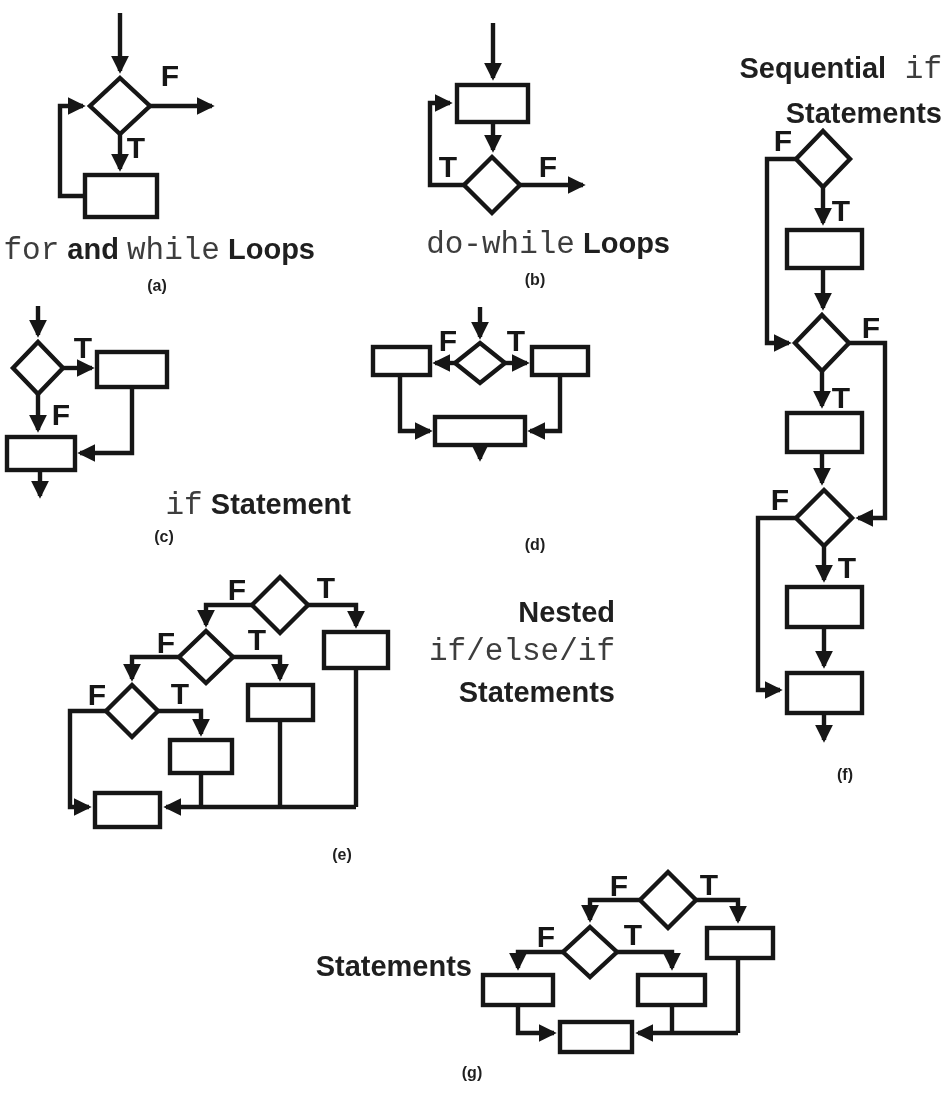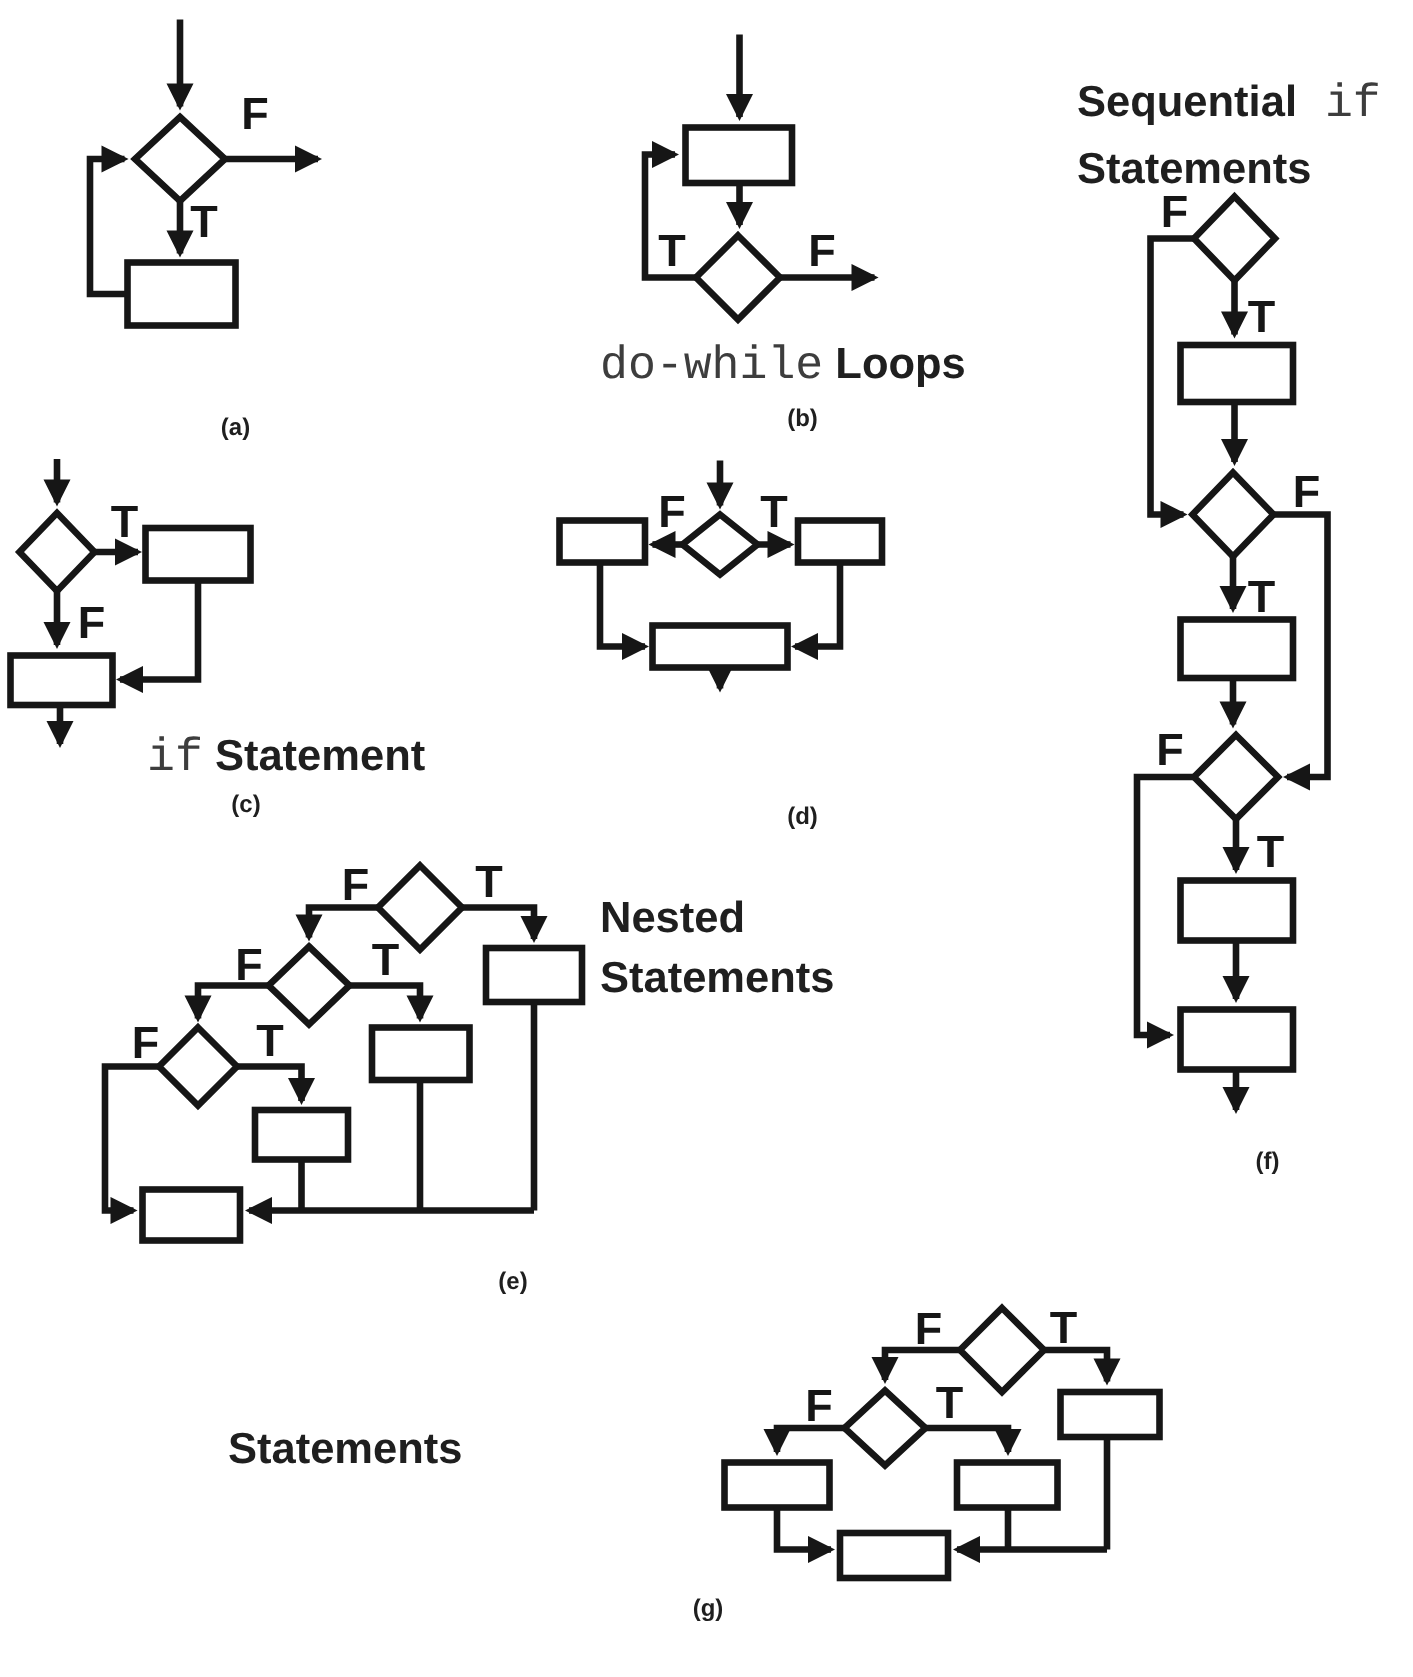--- a/index.html
+++ b/index.html
@@ -12,21 +12,21 @@
   .canvas{
     position:relative;width:942px;height:1118px;background:var(--bg);
     overflow:hidden;font-family:"Liberation Sans",sans-serif;
   }
   svg.fig{position:absolute;overflow:visible;}
   .ln{fill:none;stroke:var(--ink);stroke-width:4.4;stroke-linejoin:miter;stroke-linecap:butt;}
   .arr{marker-end:url(#ah);}
   .shape{fill:var(--bg);stroke:var(--ink);stroke-width:4.4;stroke-linejoin:miter;}
   #ah path{fill:var(--ink);}
   .bl{font-family:"Liberation Sans",sans-serif;font-weight:bold;font-size:30px;fill:var(--ink);text-anchor:middle;}
-  .title{position:absolute;text-align:left;white-space:nowrap;line-height:36px;}
+  .title{position:absolute;text-align:right;white-space:nowrap;line-height:36px;}
   .title .row{line-height:40px;}
   .sb{font-family:"Liberation Sans",sans-serif;font-weight:bold;font-size:29px;color:var(--title-ink);}
   .mono{font-family:"Liberation Mono","DejaVu Sans Mono",monospace;font-weight:normal;font-size:31px;color:var(--mono-ink);}
   .cap{position:absolute;text-align:center;font-family:"Liberation Sans",sans-serif;font-weight:bold;font-size:16px;color:var(--title-ink);}
 </style>
 </head>
 <body>
 
 <div class="canvas">
 
@@ -41,20 +41,21 @@
   <svg class="fig" style="left:30px;top:10px" width="200" height="215" viewBox="0 0 200 215">
     <path class="ln arr" d="M90 3 L90 61"></path>
     <polygon class="shape" points="90,68 120,96 90,124 60,96"></polygon>
     <path class="ln arr" d="M120 96 L182 96"></path>
     <text class="bl" x="140" y="76">F</text>
     <path class="ln arr" d="M90 124 L90 159"></path>
     <text class="bl" x="106" y="148">T</text>
     <rect class="shape" x="55" y="165" width="72" height="42"></rect>
     <path class="ln arr" d="M55 186 L30 186 L30 96 L53 96"></path>
   </svg>
+  <div class="title" style="left:0px;top:231px;width:315px"><span class="mono">for</span><span class="sb"> and </span><span class="mono">while</span><span class="sb"> Loops</span></div>
   <div class="cap" style="left:77px;top:277px;width:160px">(a)</div>
 
   <svg class="fig" style="left:420px;top:20px" width="200" height="215" viewBox="0 0 200 215">
     <path class="ln arr" d="M73 3 L73 58"></path>
     <rect class="shape" x="37" y="65" width="71" height="37"></rect>
     <path class="ln arr" d="M73 102 L73 130"></path>
     <polygon class="shape" points="72,137 100,165 72,193 44,165"></polygon>
     <path class="ln arr" d="M44 165 L10 165 L10 83 L30 83"></path>
     <text class="bl" x="28" y="157">T</text>
     <path class="ln arr" d="M100 165 L163 165"></path>
@@ -68,21 +69,21 @@
     <polygon class="shape" points="38,37 63,63 38,89 13,63"></polygon>
     <path class="ln arr" d="M63 63 L92 63"></path>
     <text class="bl" x="83" y="53">T</text>
     <rect class="shape" x="97" y="47" width="70" height="35"></rect>
     <path class="ln arr" d="M38 89 L38 125"></path>
     <text class="bl" x="61" y="120">F</text>
     <rect class="shape" x="7" y="132" width="68" height="33"></rect>
     <path class="ln arr" d="M132 82 L132 148 L80 148"></path>
     <path class="ln arr" d="M40 165 L40 191"></path>
   </svg>
-  <div class="title" style="left:98px;top:486px;width:236px"><span class="mono">if</span><span class="sb"> Statement</span></div>
+  <div class="title" style="left:115px;top:486px;width:236px"><span class="mono">if</span><span class="sb"> Statement</span></div>
   <div class="cap" style="left:84px;top:528px;width:160px">(c)</div>
 
   <svg class="fig" style="left:330px;top:305px" width="290" height="175" viewBox="0 0 290 175">
     <path class="ln arr" d="M150 2 L150 32"></path>
     <polygon class="shape" points="150,38 175,58 150,78 125,58"></polygon>
     <path class="ln arr" d="M125 58 L105 58"></path>
     <text class="bl" x="118" y="46">F</text>
     <path class="ln arr" d="M175 58 L197 58"></path>
     <text class="bl" x="186" y="46">T</text>
     <rect class="shape" x="43" y="42" width="57" height="28"></rect>
@@ -114,20 +115,21 @@
     <rect class="shape" x="208" y="120" width="65" height="35"></rect>
     <rect class="shape" x="130" y="175" width="62" height="33"></rect>
     <path class="ln" d="M316 103 L316 242"></path>
     <path class="ln" d="M240 155 L240 242"></path>
     <path class="ln" d="M161 208 L161 242"></path>
     <path class="ln arr" d="M316 242 L126 242"></path>
     <rect class="shape" x="55" y="228" width="65" height="34"></rect>
   </svg>
   <div class="title" style="left:400px;top:592px;width:215px">
     <div class="row sb">Nested</div>
+    <div class="row mono">if/else/if</div>
     <div class="row sb">Statements</div>
   </div>
   <div class="cap" style="left:262px;top:846px;width:160px">(e)</div>
 
   <svg class="fig" style="left:730px;top:120px" width="190" height="640" viewBox="0 0 190 640">
     <polygon class="shape" points="93,11 120,39 93,67 66,39"></polygon>
     <text class="bl" x="53" y="31">F</text>
     <path class="ln arr" d="M66 39 L37 39 L37 223 L59 223"></path>
     <text class="bl" x="111" y="101">T</text>
     <path class="ln arr" d="M93 67 L93 103"></path>

